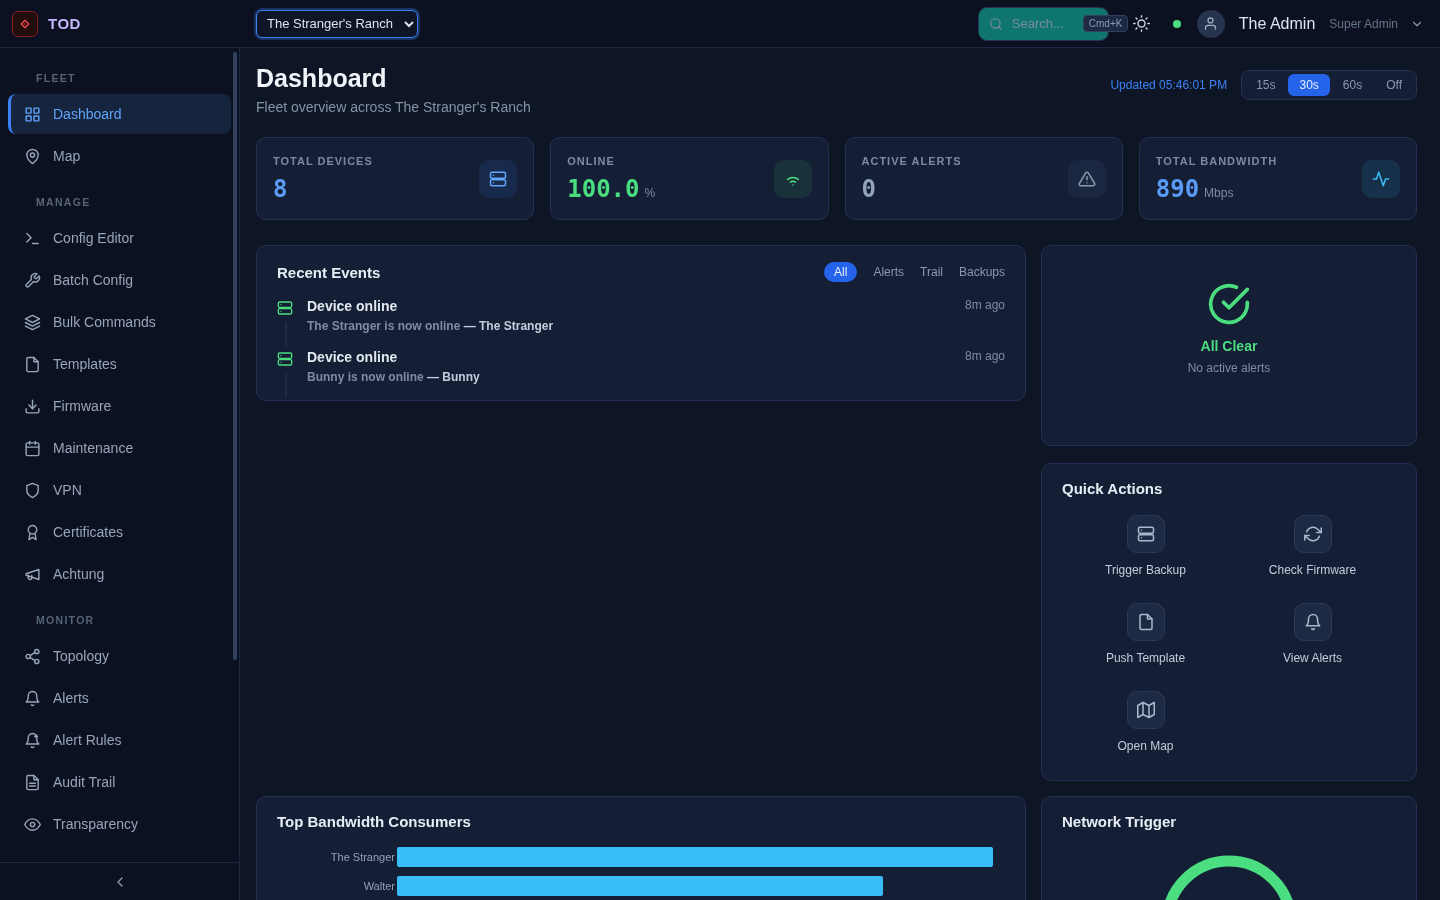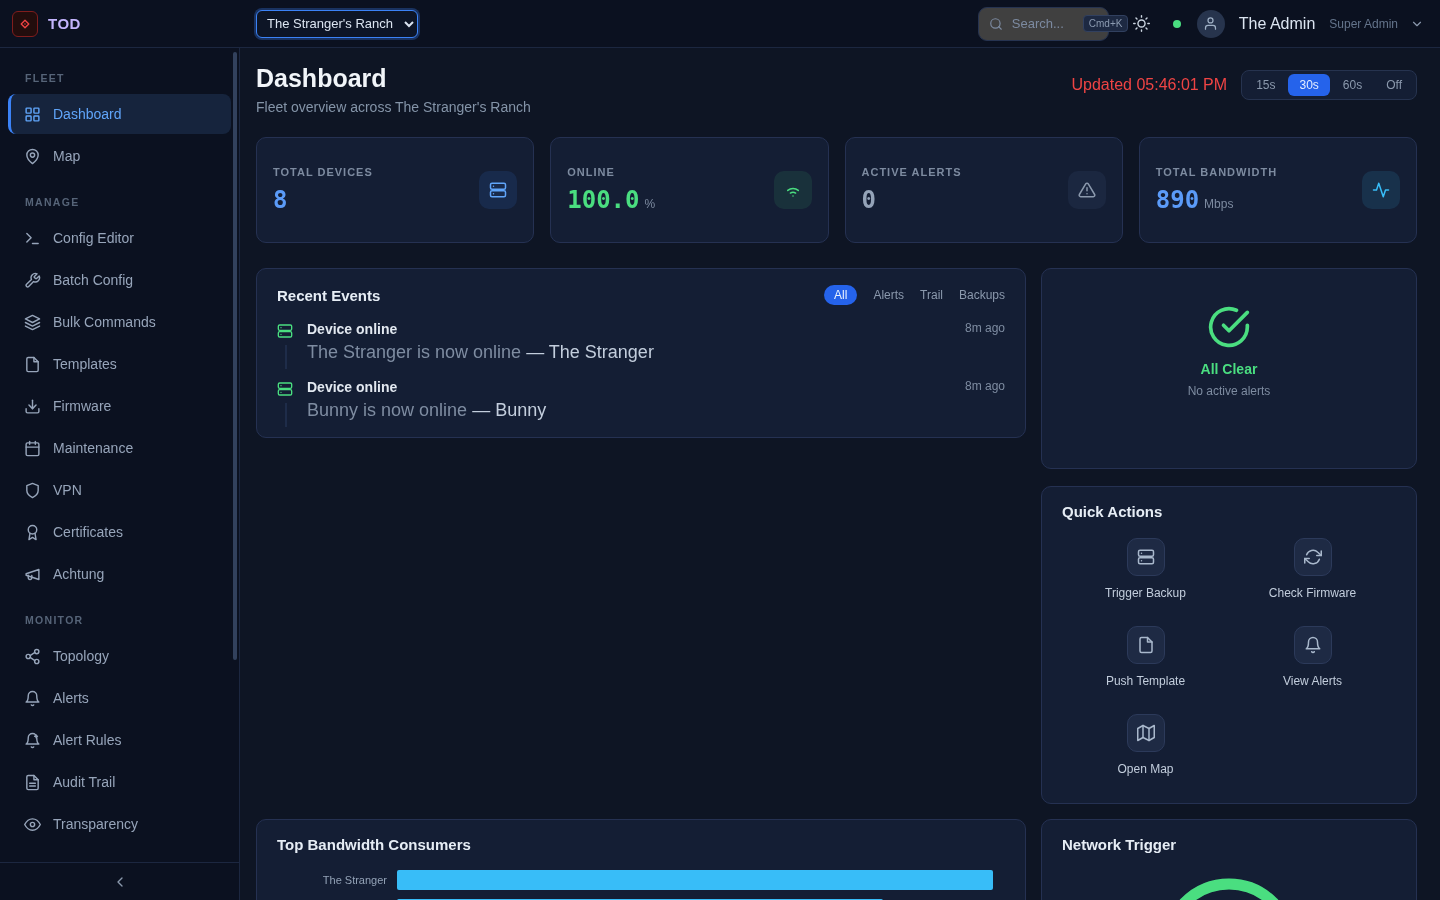--- a/index.html
+++ b/index.html
@@ -16,21 +16,21 @@
   .brand { flex:0 0 240px; display:flex; align-items:center; gap:10px; padding-left:12px; }
   .logo { width:26px; height:26px; border-radius:6px; background:#220d0d; border:1px solid #7f1d1d; color:#ef4444;
           display:flex; align-items:center; justify-content:center; }
   .logo svg { width:16px; height:16px; }
   .brand-name { font-weight:700; font-size:15px; letter-spacing:.5px; color:#c4b5fd; }
   .topbar-main { flex:1; display:flex; align-items:center; gap:10px; padding:0 16px; }
   .fleet-select { height:28px; width:162px; background:#0d1526; color:#dbe4f0; border:1px solid #3b82f6;
                   border-radius:6px; box-shadow:0 0 0 2px rgba(59,130,246,.3); font-size:13px; padding:0 6px;
                   font-family:inherit; outline:none; }
   .spacer { flex:1; }
-  .search { display:flex; align-items:center; gap:7px; background:#404040; border:1px solid #263350;
+  .search { display:flex; align-items:center; gap:7px; background:#0f766e; border:1px solid #263350;
             border-radius:9px; height:34px; padding:0 8px 0 10px; width:131px; }
   .search .ic { width:14px; height:14px; color:#7c8aa0; flex:0 0 auto; }
   .search input { background:transparent; border:none; outline:none; color:#cbd5e1; font-size:13px; width:66px; font-family:inherit; }
   .search input::placeholder { color:#7c8aa0; }
   .kbd { font-size:10px; color:#8b9ab0; background:#1d2942; border:1px solid #31405f; border-radius:4px; padding:2px 5px; white-space:nowrap; }
   .iconbtn { background:none; border:none; color:#cbd5e1; width:30px; height:30px; display:flex; align-items:center;
              justify-content:center; cursor:pointer; margin-left:8px; }
   .iconbtn .ic { width:17px; height:17px; }
   .status-dot { width:8px; height:8px; border-radius:50%; background:#4ade80; margin:0 6px; }
   .avatar { width:28px; height:28px; border-radius:50%; background:#27344d; color:#9fb0c5;
@@ -40,50 +40,50 @@
   .urole { font-size:12px; color:#64748b; margin-left:4px; }
   .chev { width:14px; height:14px; color:#8b99ad; margin-left:2px; }
 
   
   .shell { display:flex; height:852px; }
 
   
   .sidebar { flex:0 0 240px; width:240px; background:#0b1120; border-right:1px solid #1c2740;
              position:relative; overflow:hidden; padding-top:6px; }
   .nav-label { font-size:10.5px; font-weight:700; letter-spacing:1.3px; color:#566478;
-               padding:18px 25px 8px; text-transform:uppercase; }
+               padding:18px 36px 8px; text-transform:uppercase; }
   .nav-item { display:flex; align-items:center; gap:12px; height:40px; margin:2px 8px; padding:0 13px;
               border-radius:8px; color:#97a5ba; font-size:14px; cursor:pointer; text-decoration:none;
               border-left:3px solid transparent; }
   .nav-item .ic { width:17px; height:17px; flex:0 0 auto; }
   .nav-item.active { background:#16243d; border-left-color:#3b82f6; color:#60a5fa; }
   .scroll-thumb { position:absolute; right:2px; top:4px; width:4px; height:608px; background:#32415d; border-radius:2px; }
   .collapse { position:absolute; bottom:0; left:0; right:0; height:38px; background:#0b1120;
               border-top:1px solid #1c2740; display:flex; align-items:center; justify-content:center;
               color:#8b99ad; cursor:pointer; z-index:2; }
   .collapse .ic { width:16px; height:16px; }
 
   
   main { flex:1; padding:16px 23px 0 16px; overflow:hidden; }
   .page-head { display:flex; justify-content:space-between; align-items:flex-start; margin-bottom:22px; }
   h1 { margin:0; font-size:25px; font-weight:700; color:#f1f5f9; }
   .sub { margin:6px 0 0; font-size:14px; color:#8494a8; }
   .head-right { display:flex; align-items:center; gap:14px; margin-top:6px; }
-  .updated { font-size:16px; color:#ef4444; }
+  .updated { font-size:12px; color:#3b82f6; }
   .segment { display:flex; background:#141e34; border:1px solid #26334f; border-radius:8px; padding:3px; gap:2px; }
   .seg { border:none; background:transparent; color:#8b99ad; font-size:12px; padding:4px 11px; border-radius:6px;
          cursor:pointer; font-family:inherit; }
   .seg.active { background:#2563eb; color:#e3edff; }
 
   .card { background:#141e34; border:1px solid #253152; border-radius:10px; }
   .card h2 { margin:0; font-size:15px; font-weight:600; color:#e6edf5; }
 
   
   .stats { display:grid; grid-template-columns:repeat(4,1fr); gap:16px; margin-bottom:25px; }
-  .stat { display:flex; justify-content:space-between; align-items:center; padding:16px; height:106px; }
+  .stat { display:flex; justify-content:space-between; align-items:center; padding:16px; height:83px; }
   .stat-label { font-size:11px; font-weight:700; letter-spacing:1px; color:#7d8ba0; text-transform:uppercase; }
   .stat-valrow { display:flex; align-items:baseline; gap:5px; margin-top:8px; }
   .stat-value { font-family:"DejaVu Sans Mono", monospace; font-size:24px; font-weight:700; }
   .stat-suffix { font-size:12px; color:#7d8ba0; }
   .chip { width:38px; height:38px; border-radius:10px; display:flex; align-items:center; justify-content:center; }
   .chip .ic { width:18px; height:18px; }
   .chip-blue { background:rgba(59,130,246,.12); color:#60a5fa; }
   .chip-green { background:rgba(74,222,128,.10); color:#4ade80; }
   .chip-gray { background:#1b2740; color:#8b99ad; }
   .chip-sky { background:rgba(56,189,248,.12); color:#38bdf8; }
@@ -98,21 +98,21 @@
   .filters { display:flex; align-items:center; gap:16px; }
   .filter { background:none; border:none; color:#8b99ad; font-size:12px; cursor:pointer; padding:3px 0; font-family:inherit; }
   .filter.active { background:#2563eb; color:#eaf2ff; padding:3px 10px; border-radius:999px; }
   .event-list { margin-top:16px; }
   .event { position:relative; padding-left:30px; display:flex; align-items:flex-start; margin-bottom:16px; }
   .event::before { content:''; position:absolute; left:8px; top:24px; height:24px; width:2px; background:#1e2c49; }
   .event-icon { position:absolute; left:0; top:2px; color:#4ade80; }
   .event-icon .ic { width:16px; height:16px; }
   .event-body { flex:1; }
   .event-title { font-size:14px; font-weight:600; color:#e2e8f0; }
-  .event-desc { font-size:18px; color:#7e8ca1; margin-top:5px; }
+  .event-desc { font-size:12px; color:#7e8ca1; margin-top:5px;font-weight:bold; }
   .event-desc .dev { color:#c3cedd; }
   .event-time { font-size:12px; color:#7e8ca1; }
 
   
   .alert-summary { padding:16px 20px 34px; min-height:201px; }
   .as-body { display:flex; flex-direction:column; align-items:center; margin-top:20px; }
   .as-check { width:44px; height:44px; color:#4ade80; }
   .as-status { margin-top:12px; font-size:14px; font-weight:600; color:#4ade80; }
   .as-detail { margin-top:7px; font-size:12px; color:#7e8ca1; }
 
@@ -123,21 +123,21 @@
         cursor:pointer; font-family:inherit; padding:0; }
   .qa-icon { width:38px; height:38px; border-radius:10px; background:#1e2a44; border:1px solid #2c3a5a;
              display:flex; align-items:center; justify-content:center; color:#a9b8cc; }
   .qa-icon .ic { width:18px; height:18px; }
   .qa-label { font-size:12px; color:#c2cddc; }
 
   
   .bandwidth { padding:16px 20px; min-height:280px; }
   .bw-rows { margin-top:17px; display:flex; flex-direction:column; gap:9px; }
   .bw-row { display:flex; align-items:center; }
-  .bw-label { flex:0 0 120px; width:120px; text-align:right; font-size:11px; color:#93a2b6; padding-right:10px; }
+  .bw-label { flex:0 0 120px; width:120px; text-align:right; font-size:11px; color:#93a2b6; padding-right:2px; }
   .bw-track { flex:1; }
   .bw-bar { height:20px; background:#38bdf8; border-radius:2px; }
 
   
   .net-health { padding:16px 20px; min-height:280px; }
   .donut-wrap { display:flex; justify-content:center; margin-top:18px; }
 </style>
 </head>
 <body>
 

